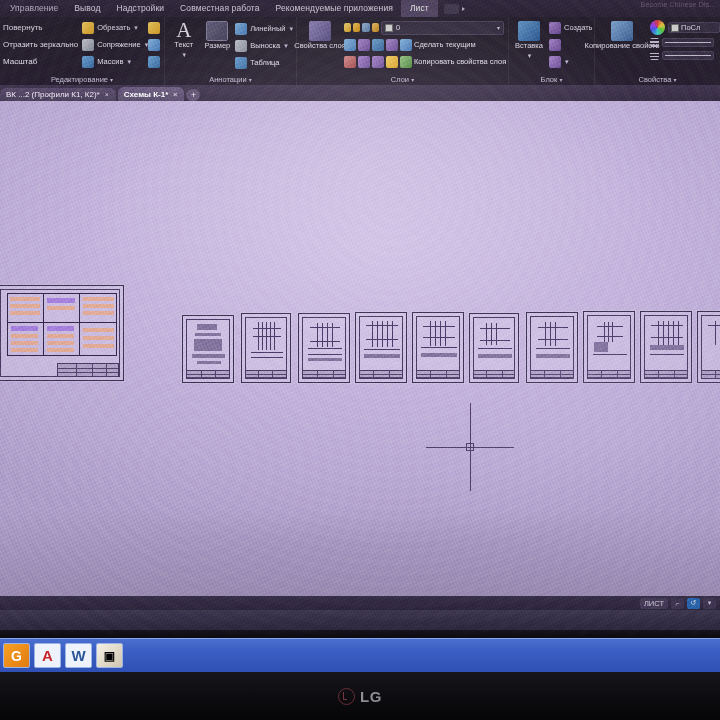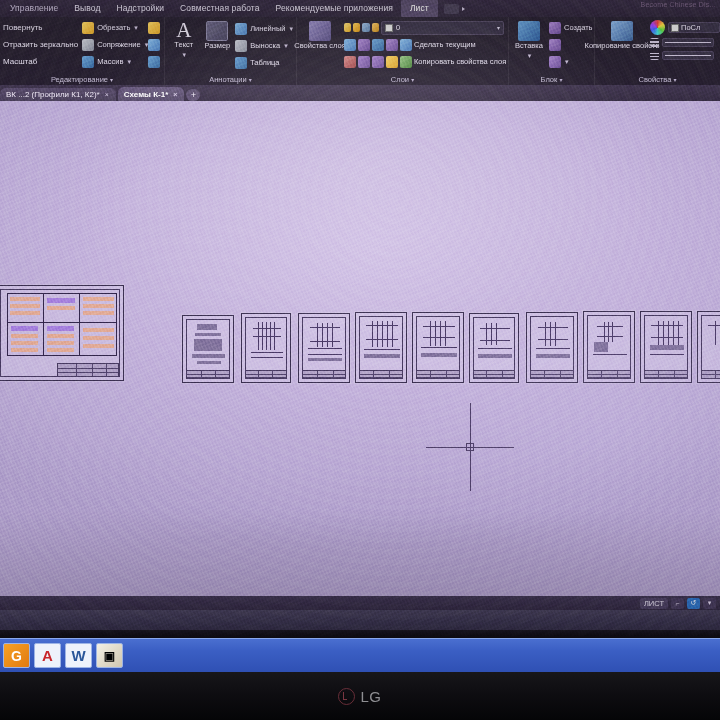--- a/index.html
+++ b/index.html
@@ -169,21 +169,21 @@
   .tbgrow { flex:1; }
 
   
   #bezel { position:absolute; left:0; top:672px; width:720px; height:48px; z-index:18;
     background:linear-gradient(180deg,#17161a 0%,#0e0d11 45%,#050507 100%);
     display:flex; align-items:center; justify-content:center; gap:5px; }
   .lgmark { width:17px; height:17px; border-radius:50%; border:1.5px solid #7a3540;
      position:relative; opacity:.85; }
   .lgmark::after { content:""; position:absolute; left:4px; top:3px; width:3px; height:7px;
      border-left:1.5px solid #8d3e4a; border-bottom:1.5px solid #8d3e4a; }
-  .lgtxt { color:#8e8e92; font-size:15px; font-weight:normal; letter-spacing:.5px; }
+  .lgtxt { color:#8e8e92; font-size:15px; font-weight:bold; letter-spacing:.5px; }
 
   
   .screenedge { position:absolute; left:0; top:630px; width:720px; height:8px; z-index:16;
     background:linear-gradient(180deg,#1a1722,#0c0a10); }
 </style>
 </head>
 <body>
 
 <div id="shot">
 

